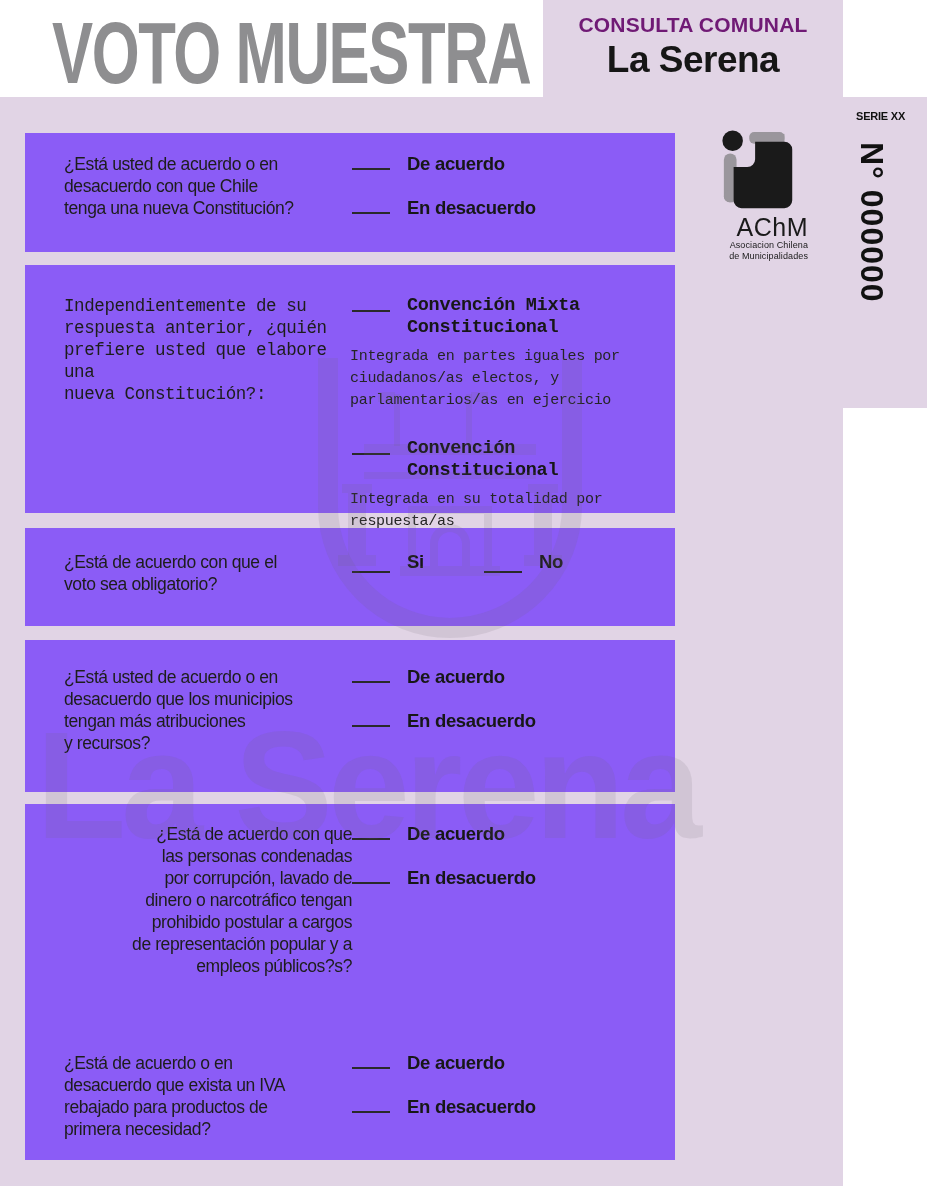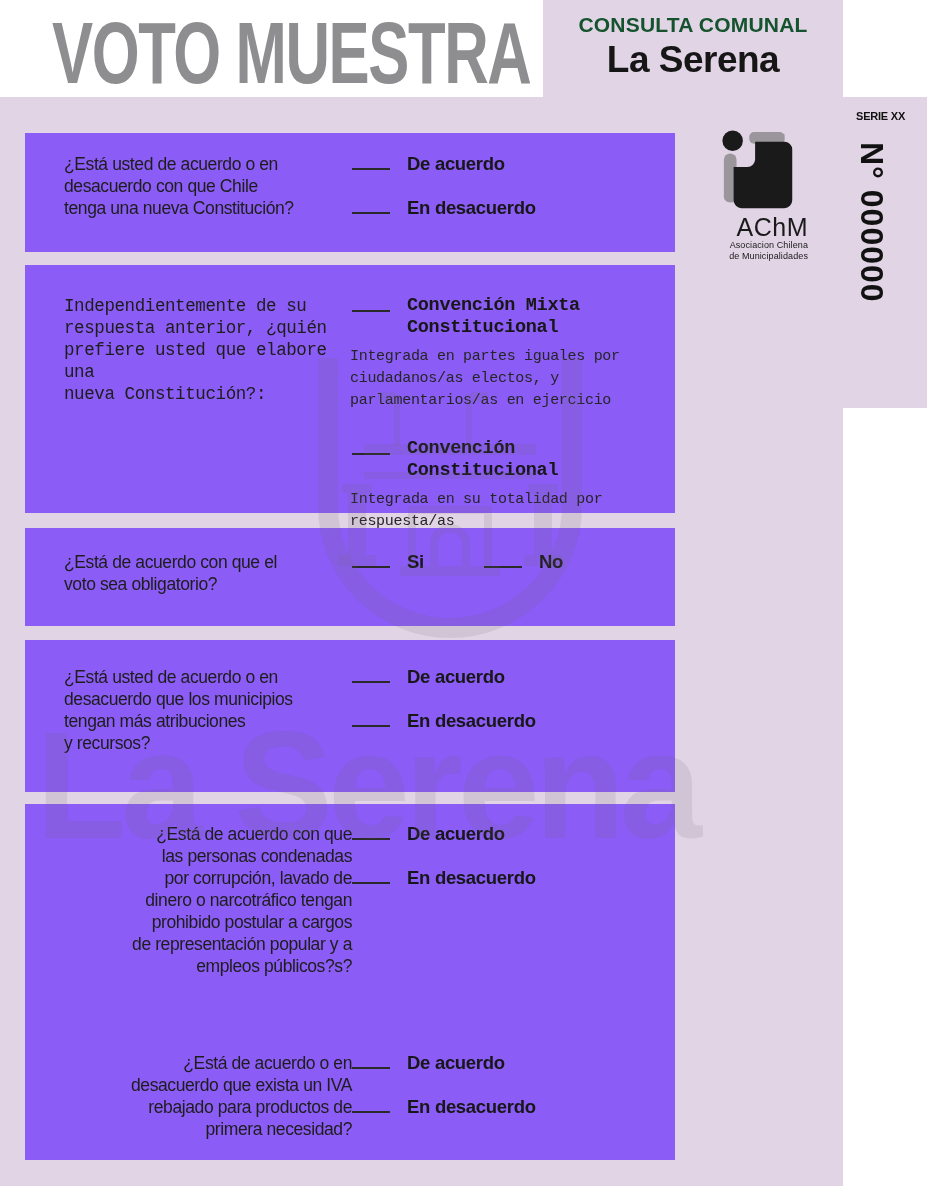--- a/index.html
+++ b/index.html
@@ -16,21 +16,21 @@
   .right-panel { position:absolute; left:843px; top:97px; width:84px;  height:311px;  background:#e1d4e5; }
   .consulta-box{ position:absolute; left:543px; top:0;   width:300px; height:100px;  background:#e1d4e5; text-align:center; padding-top:13px; }
 
   
   .voto-title {
     position:absolute; left:52px; top:2px;
     font-size:88px; font-weight:bold; color:#8e8e90;
     letter-spacing:-2px; white-space:nowrap;
     transform:scaleX(0.70); transform-origin:0 0;
   }
-  .consulta-l1 { font-size:21px; font-weight:bold; color:#14532d; letter-spacing:0.2px; }
+  .consulta-l1 { font-size:21px; font-weight:bold; color:#701a75; letter-spacing:0.2px; }
   .consulta-l2 { font-size:37px; font-weight:bold; color:#161616; margin-top:2px; letter-spacing:-0.5px; }
 
   .serie { position:absolute; left:856px; top:110px; width:64px; font-size:11px; font-weight:bold; color:#111; letter-spacing:-0.2px; }
 
   .serial {
     position:absolute; left:890px; top:142px;
     font-size:32px; font-weight:bold; color:#111;
     letter-spacing:1px; white-space:nowrap;
     transform:rotate(90deg); transform-origin:0 0;
   }
@@ -69,24 +69,24 @@
     margin-left:-2px; margin-top:7px;
   }
   .optgroup + .optgroup { margin-top:26px; }
 
   
   .q1 { top:133px;  height:119px; padding-top:20px; }
   .q2 { top:265px;  height:248px; padding-top:30px;font-family:Liberation Mono, monospace; }
   .q3 { top:528px;  height:98px;  padding-top:23px; }
   .q4 { top:640px;  height:152px; padding-top:26px; }
   .q5 { top:804px;  height:232px; padding-top:19px;text-align:right; }
-  .q6 { top:1020px; height:140px; padding-top:32px;text-align:right; }
-
-  
-  .opt-inline { display:flex; align-items:flex-start; }
+  .q6 { top:1020px; height:140px; padding-top:32px; }
+
+  
+  .opt-inline { display:flex; align-items:flex-end; }
   .opt-inline .blank2 { margin-left:60px; }
 
   
   .watermark { position:absolute; left:0; top:0; width:927px; height:1200px; pointer-events:none; }
   .wm-emblem { position:absolute; left:308px; top:356px; }
   .wm-text {
     position:absolute; left:36px; top:698px;
     font-size:152px; font-weight:bold; color:rgba(106,99,112,0.13);
     letter-spacing:-5px; white-space:nowrap;
     transform:scaleX(0.97); transform-origin:0 0;

